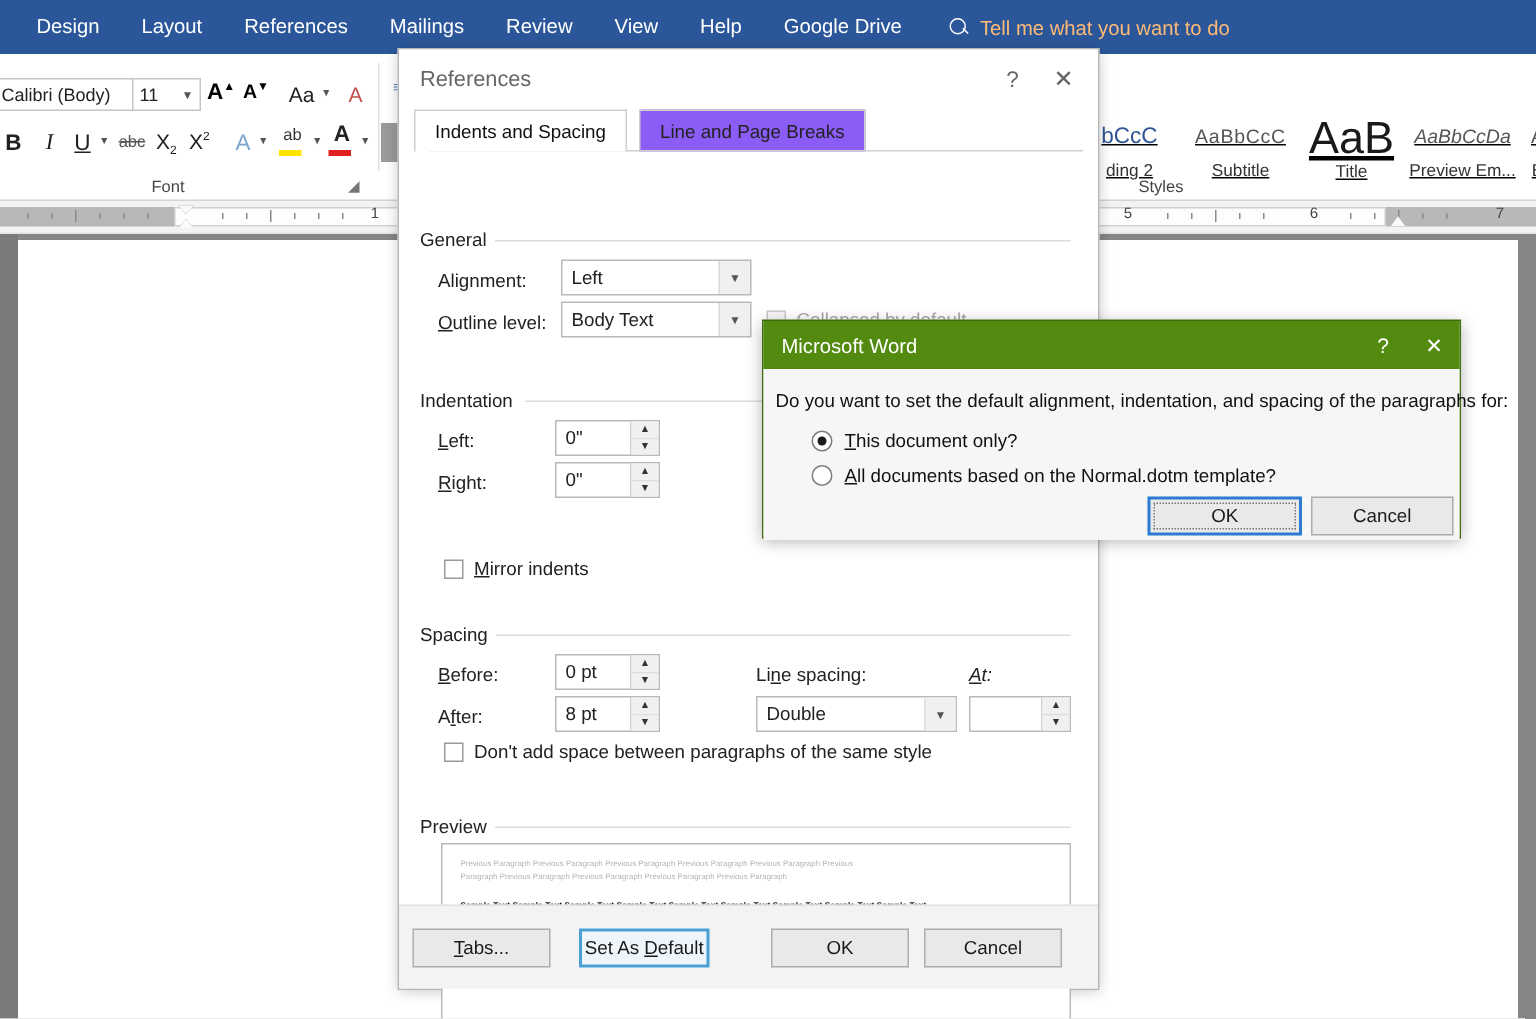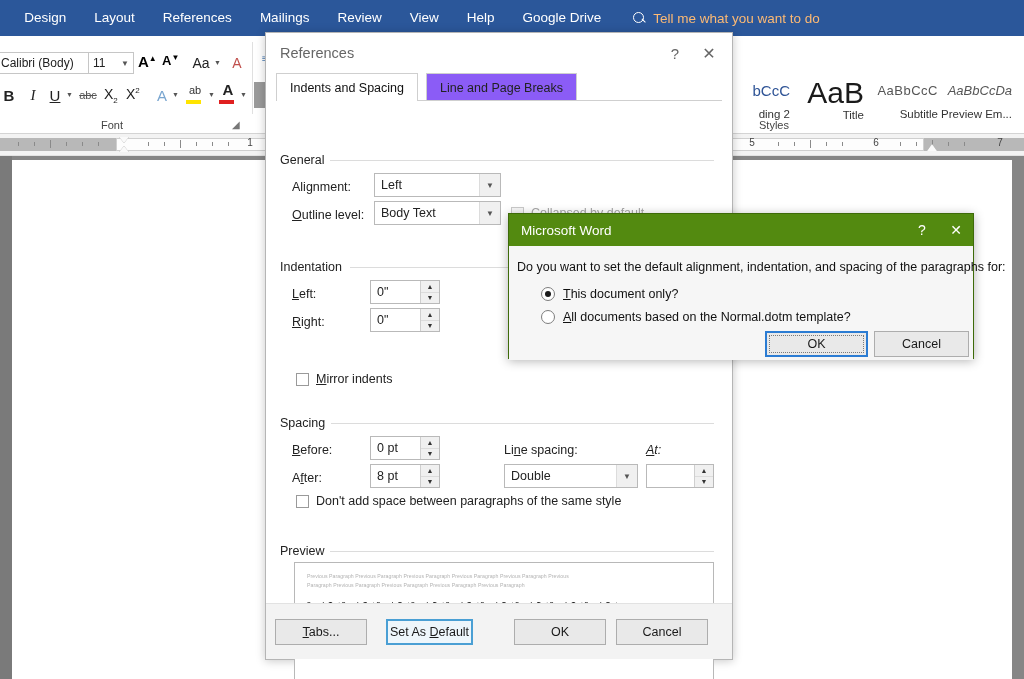--- a/index.html
+++ b/index.html
@@ -81,21 +81,21 @@
   .hl-swatch {
     position: absolute; width: 15px; height: 4px; border: 0;
   }
 
   
   .stylegal {
     position: absolute; top: 40px; height: 58px;
     display: flex; align-items: flex-start;
   }
   .styleitem {
-    width: 74px; text-align: right; padding-top: 2px; cursor: default;
+    width: 74px; text-align: center; padding-top: 2px; cursor: default; text-decoration: underline;
   }
   .styleitem .sample { font-size: 15px; color: #2f5496; line-height: 26px; white-space: nowrap; }
   .styleitem .nm { font-size: 11.5px; color: #333; margin-top: 4px; }
 
   
   .ruler {
     position: absolute; left: 0; top: 134px; width: 1024px; height: 22px;
     background: #f3f3f3; border-bottom: 1px solid #e3e3e3;
   }
   .ruler .band {
@@ -349,26 +349,26 @@
 
     <div class="ribbtn" style="left:256px; top:14px; width:18px; height:16px; font-size:10px; color:#4a7cb5;">≡</div>
     <div style="position:absolute; left:254px; top:46px; width:24px; height:26px; background:#9a9a9a;"></div>
 
     <div class="stylegal" style="left:716px;">
       <div class="styleitem">
         <div class="sample">bCcC</div>
         <div class="nm">ding 2</div>
       </div>
       <div class="styleitem">
+        <div class="sample" style="font-size:13px; color:#555; letter-spacing:0.5px;">AaBbCcC</div>
+        <div class="nm">Subtitle</div>
+      </div>
+      <div class="styleitem">
         <div class="sample" style="font-size:30px; color:#1a1a1a; line-height:30px;">AaB</div>
         <div class="nm" style="margin-top:1px;">Title</div>
-      </div>
-      <div class="styleitem">
-        <div class="sample" style="font-size:13px; color:#555; letter-spacing:0.5px;">AaBbCcC</div>
-        <div class="nm">Subtitle</div>
       </div>
       <div class="styleitem">
         <div class="sample" style="font-size:13px; color:#555; font-style:italic;">AaBbCcDa</div>
         <div class="nm">Preview Em...</div>
       </div>
       <div class="styleitem" style="width:26px;">
         <div class="sample" style="font-size:13px; color:#555;">A</div>
         <div class="nm">E</div>
       </div>
     </div>

